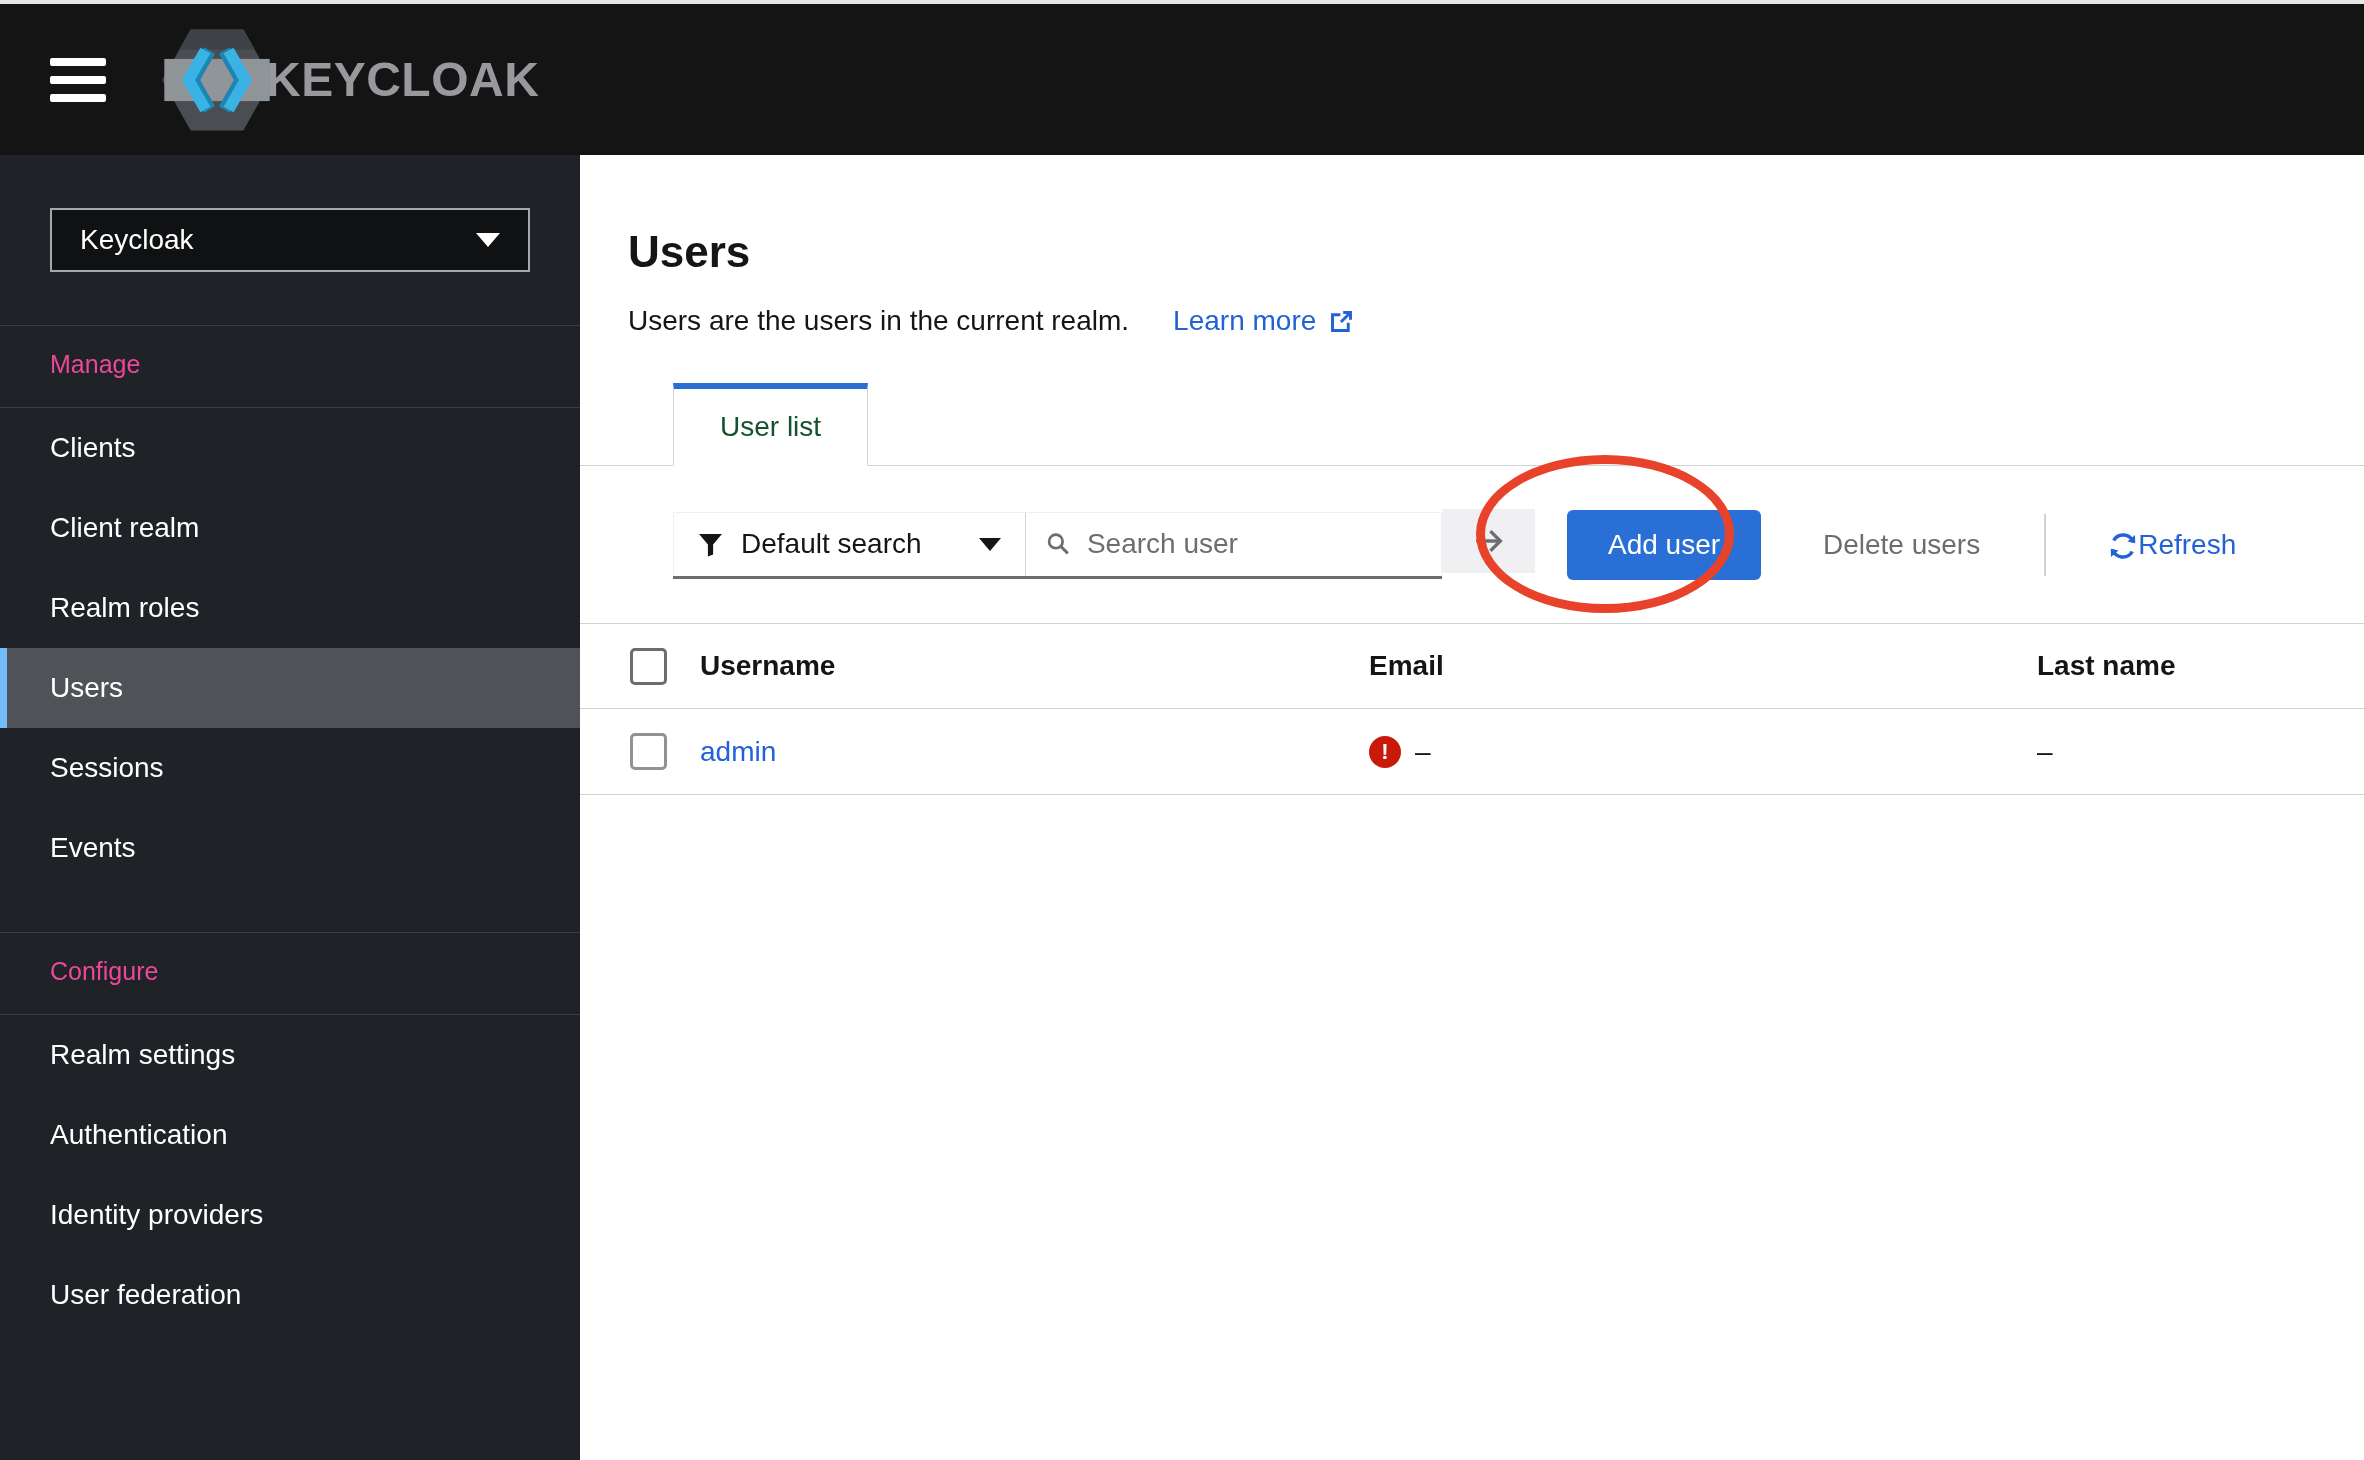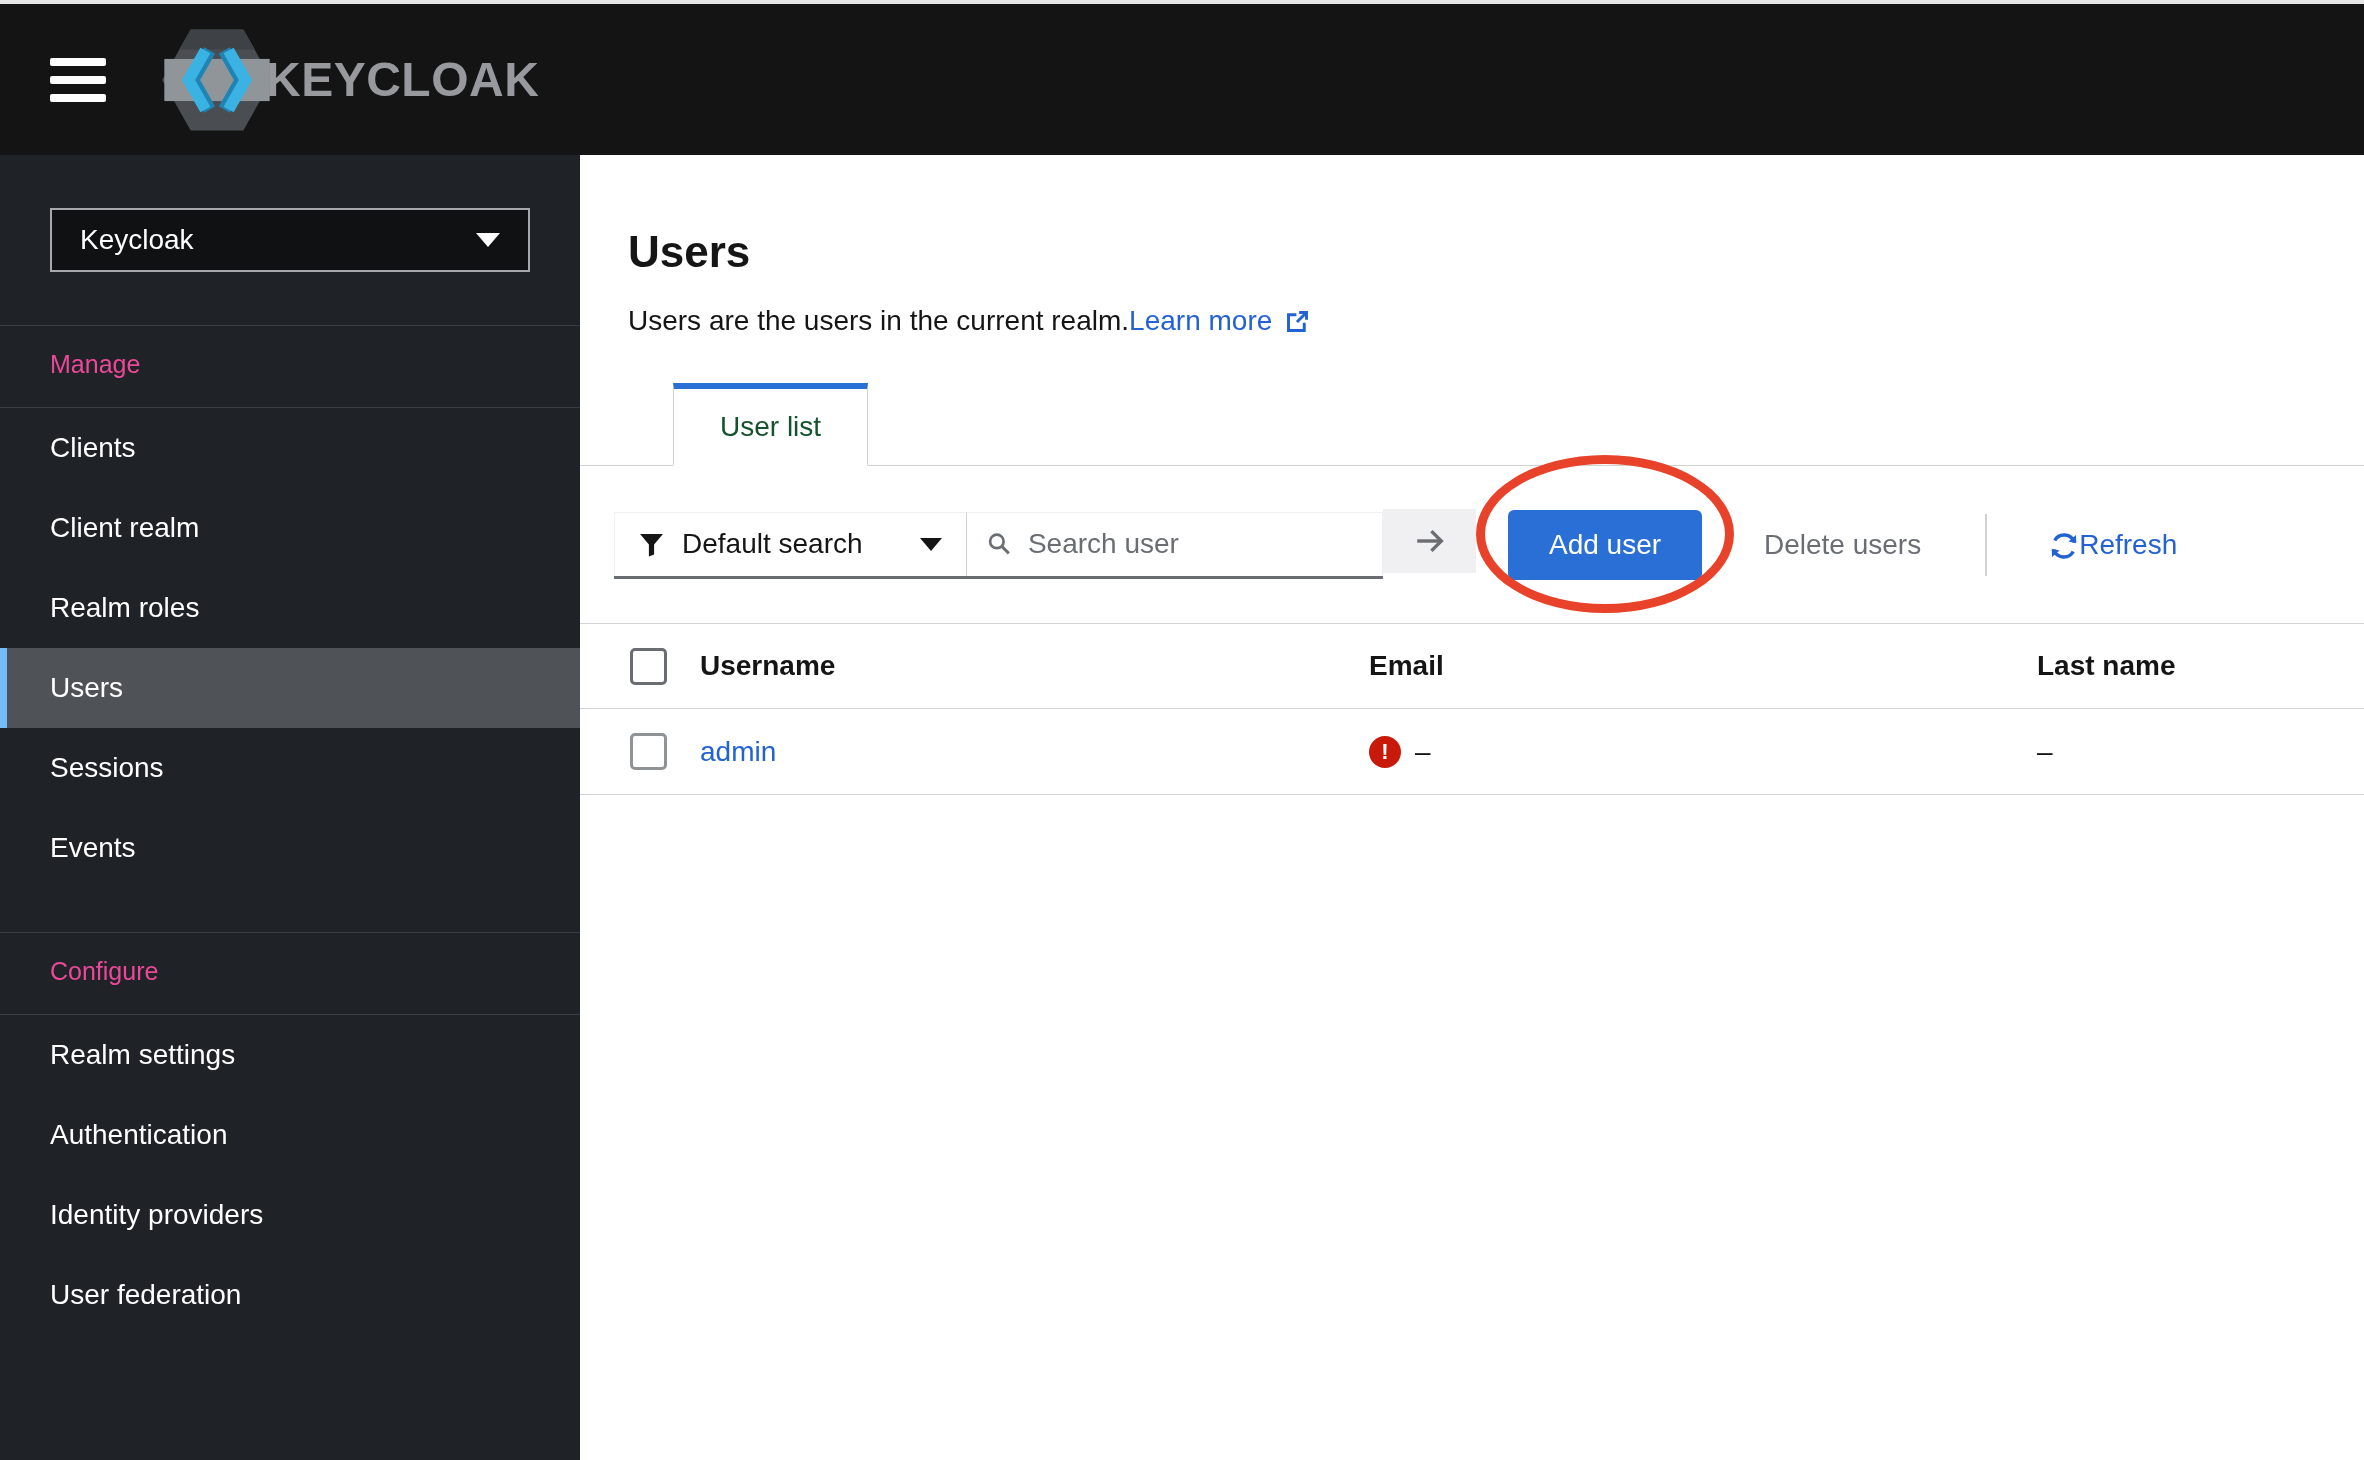--- a/index.html
+++ b/index.html
@@ -80,21 +80,21 @@
   }
   .group-gap { height: 44px; }
 
   
   .main { flex: 1; position: relative; background: #fff; }
 
   .page-head { padding: 72px 0 0 48px; }
   .page-title { font-size: 44px; font-weight: 600; color: #151515; }
   .sub-row {
     margin-top: 28px;
-    display: flex; align-items: center; 
+    display: flex; align-items: center; gap: 44px;
     font-size: 28px;
   }
   .learn-more {
     display: inline-flex; align-items: center; gap: 12px;
     color: #2262d4; text-decoration: none; font-size: 28px;
     cursor: pointer;
   }
 
   
   .tabs-row {
@@ -113,23 +113,24 @@
     height: 83px;
     padding: 0 46px;
     display: flex; align-items: center;
     font-size: 28px; color: #14532d;
     cursor: pointer;
   }
 
   
   .toolbar {
     margin-top: 43px;
-    padding-left: 34px;
+    padding-left: 54px;
     display: flex; align-items: center;
     height: 72px;
+    margin-left: 39px;
   }
   .search-group {
     display: flex; align-items: stretch;
     height: 67px;
     border-bottom: 3px solid #6a6e73;
   }
   .filter-dropdown {
     width: 353px;
     background: #fff;
     border: 1px solid #f0f0f0;

